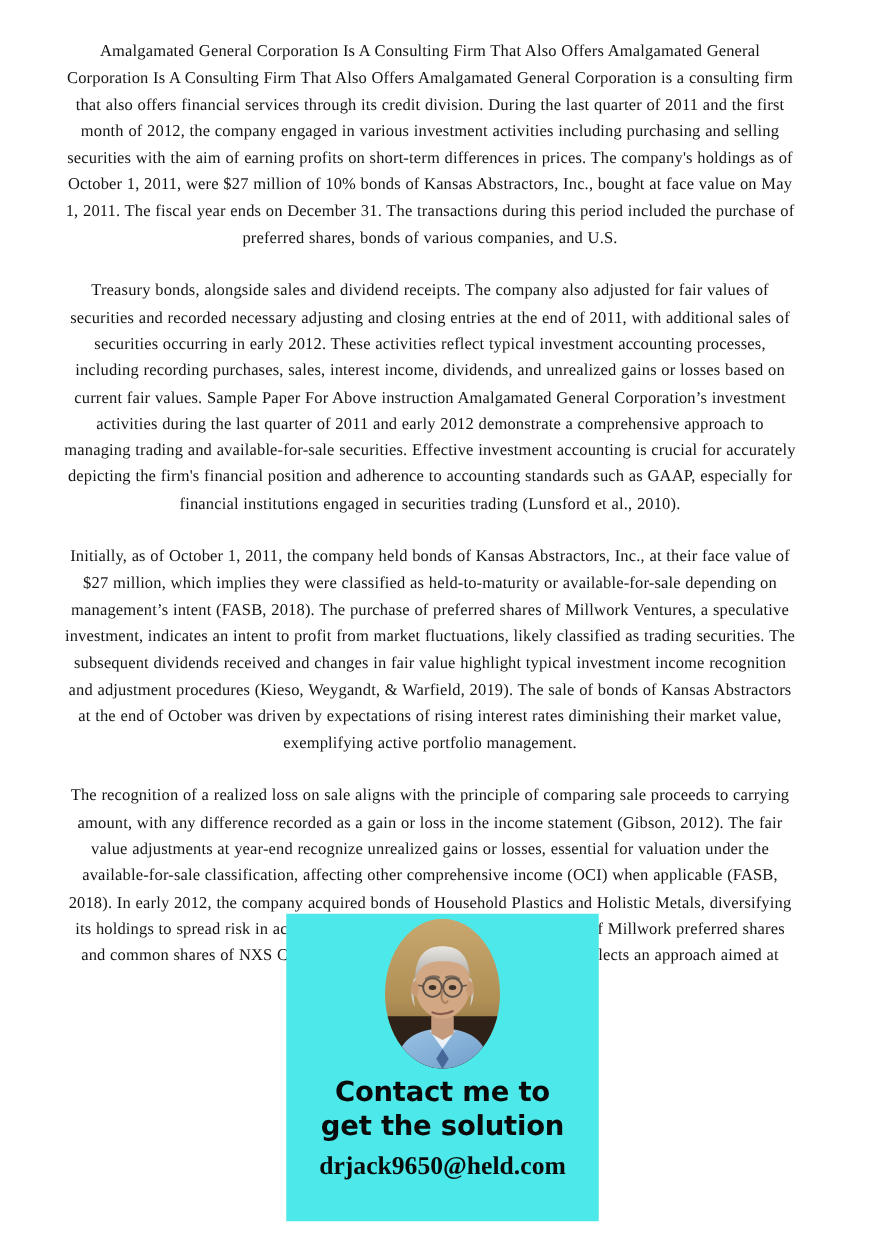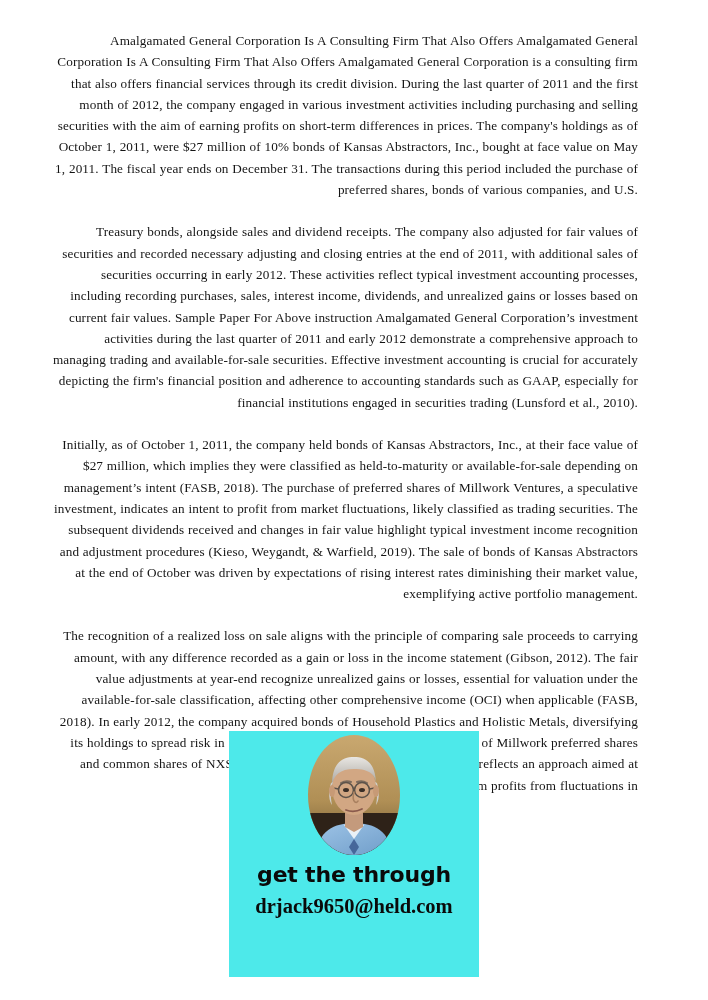--- a/index.html
+++ b/index.html
@@ -21,21 +21,21 @@
   
   #doc {
     position: absolute;
     left: 50px;
     top: 30px;
     width: 588px;
   }
   .para {
     font-size: 13.2px;
     line-height: 21.3px;
-    text-align: right;
+    text-align: center;
     margin: 0 0 21px 0;
     color: #141414;
     letter-spacing: 0.01em;
     word-spacing: 0.02em;
   }
   .para:last-child { margin-bottom: 0; }
 
   
   #promo {
     position: absolute;
@@ -146,17 +146,18 @@
       <path d="M46 57 q-2 8 1 10 q2 1 3 -1" stroke="#a9805f" stroke-width="1.6" fill="none" stroke-linecap="round"></path>
 
       <path d="M38 75 q8 3 16 -1" stroke="#8a5a4c" stroke-width="1.8" fill="none" stroke-linecap="round"></path>
 
       <ellipse cx="24" cy="56" rx="3" ry="6" fill="#c79a76"></ellipse>
       <ellipse cx="68" cy="56" rx="3" ry="6" fill="#c79a76"></ellipse>
     </svg>
   </div>
 
   <div id="promo-headline">
-    <span class="l2">get the through</span>
+    <span class="l1">Contact me to</span>
+    <span class="l2">get the solution</span>
   </div>
 
   <div id="promo-email">drjack9650@held.com</div>
 </div>
 
 </body></html>

